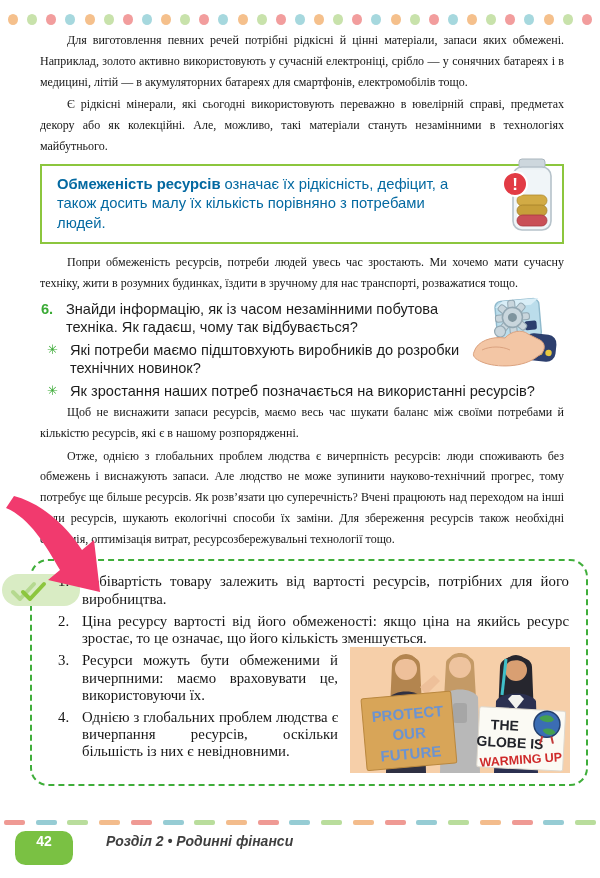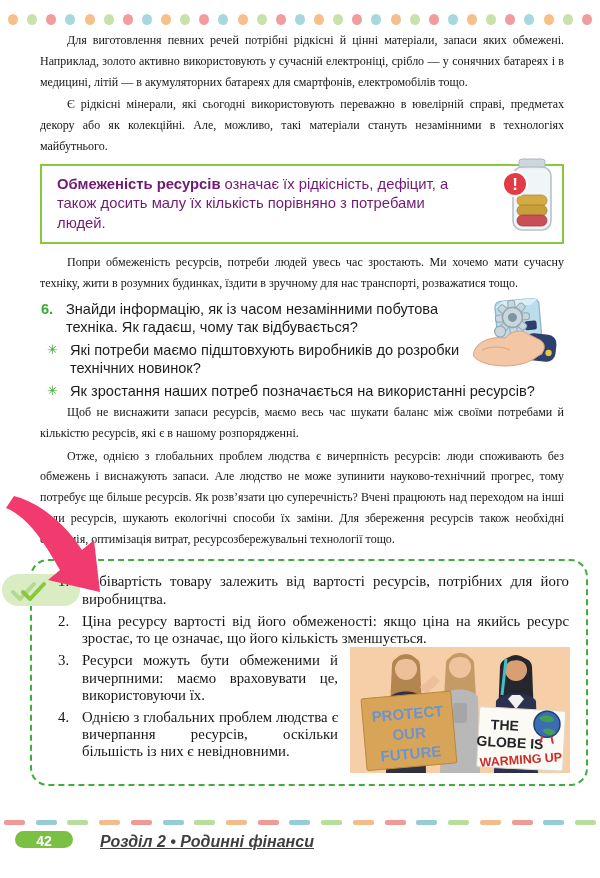--- a/index.html
+++ b/index.html
@@ -10,21 +10,21 @@
   .dots-row{position:absolute;top:14px;left:8px;right:8px;display:flex;justify-content:space-between;}
   .dot{width:10px;height:11px;border-radius:50%;}
 
   
   .content{position:absolute;top:30px;left:40px;width:524px;}
   .para{font-size:12px;line-height:20.8px;text-align:justify;text-indent:27px;margin:0;}
   .para + .para{margin-top:2px;}
 
   
   .def-box{position:relative;border:2.5px solid #8cc63e;margin:7px 0 8px;padding:9px 88px 9px 15px;}
-  .def-text{font-family:"Liberation Sans",sans-serif;font-size:14.8px;line-height:19.5px;color:#701a75;}
+  .def-text{font-family:"Liberation Sans",sans-serif;font-size:14.8px;line-height:19.5px;color:#0369a1;}
   .def-term{font-weight:bold;margin-right:4px;}
   .battery-icon{position:absolute;right:3px;top:-8px;}
 
   
   .task{position:relative;margin:6px 0 2px;font-family:"Liberation Sans",sans-serif;
         font-size:14.6px;line-height:18.4px;color:#1d1d1d;}
   .task-row{display:flex;}
   .task-num{flex:none;width:25px;color:#3aaa35;font-weight:bold;padding-left:1px;}
   .task-intro{padding-right:95px;}
   .bullet{display:flex;margin-top:4px;}
@@ -44,25 +44,25 @@
   .sum-content{position:relative;z-index:1;padding:12px 16px 9px 26px;overflow:hidden;}
   .float-spacer{float:right;width:1px;height:74px;}
   .photo{float:right;clear:right;width:220px;height:126px;margin:0 0 2px 12px;}
   .sum-item{font-size:14.8px;line-height:17.2px;text-align:justify;
             padding-left:24px;text-indent:-24px;margin:0 0 5px;}
   .sum-num{display:inline-block;width:24px;text-indent:0;}
 
   
   .dash-row{position:absolute;top:820px;left:4px;right:4px;display:flex;justify-content:space-between;}
   .dash{width:21px;height:4.5px;border-radius:2px;}
-  .page-badge{position:absolute;left:15px;top:831px;width:58px;height:17px;border-radius:10.5px;
+  .page-badge{position:absolute;left:15px;top:831px;width:58px;height:34px;border-radius:10.5px;
               background:#7ac143;color:#fff;font-family:"Liberation Sans",sans-serif;
               font-size:14px;font-weight:bold;text-align:center;line-height:21px;}
-  .chapter{position:absolute;left:100px;top:833px;font-family:"Liberation Sans",sans-serif;
-           font-style:italic;font-weight:bold;font-size:16px;color:#3f3f3f;text-decoration:underline;}
+  .chapter{position:absolute;left:106px;top:833px;font-family:"Liberation Sans",sans-serif;
+           font-style:italic;font-weight:bold;font-size:14px;color:#3f3f3f;}
 </style>
 </head>
 <body>
 
 <div class="page">
 
   <div class="dots-row">
       <span class="dot" style="background: rgb(245, 192, 140);"></span>
       <span class="dot" style="background: rgb(200, 226, 171);"></span>
       <span class="dot" style="background: rgb(242, 157, 157);"></span>

